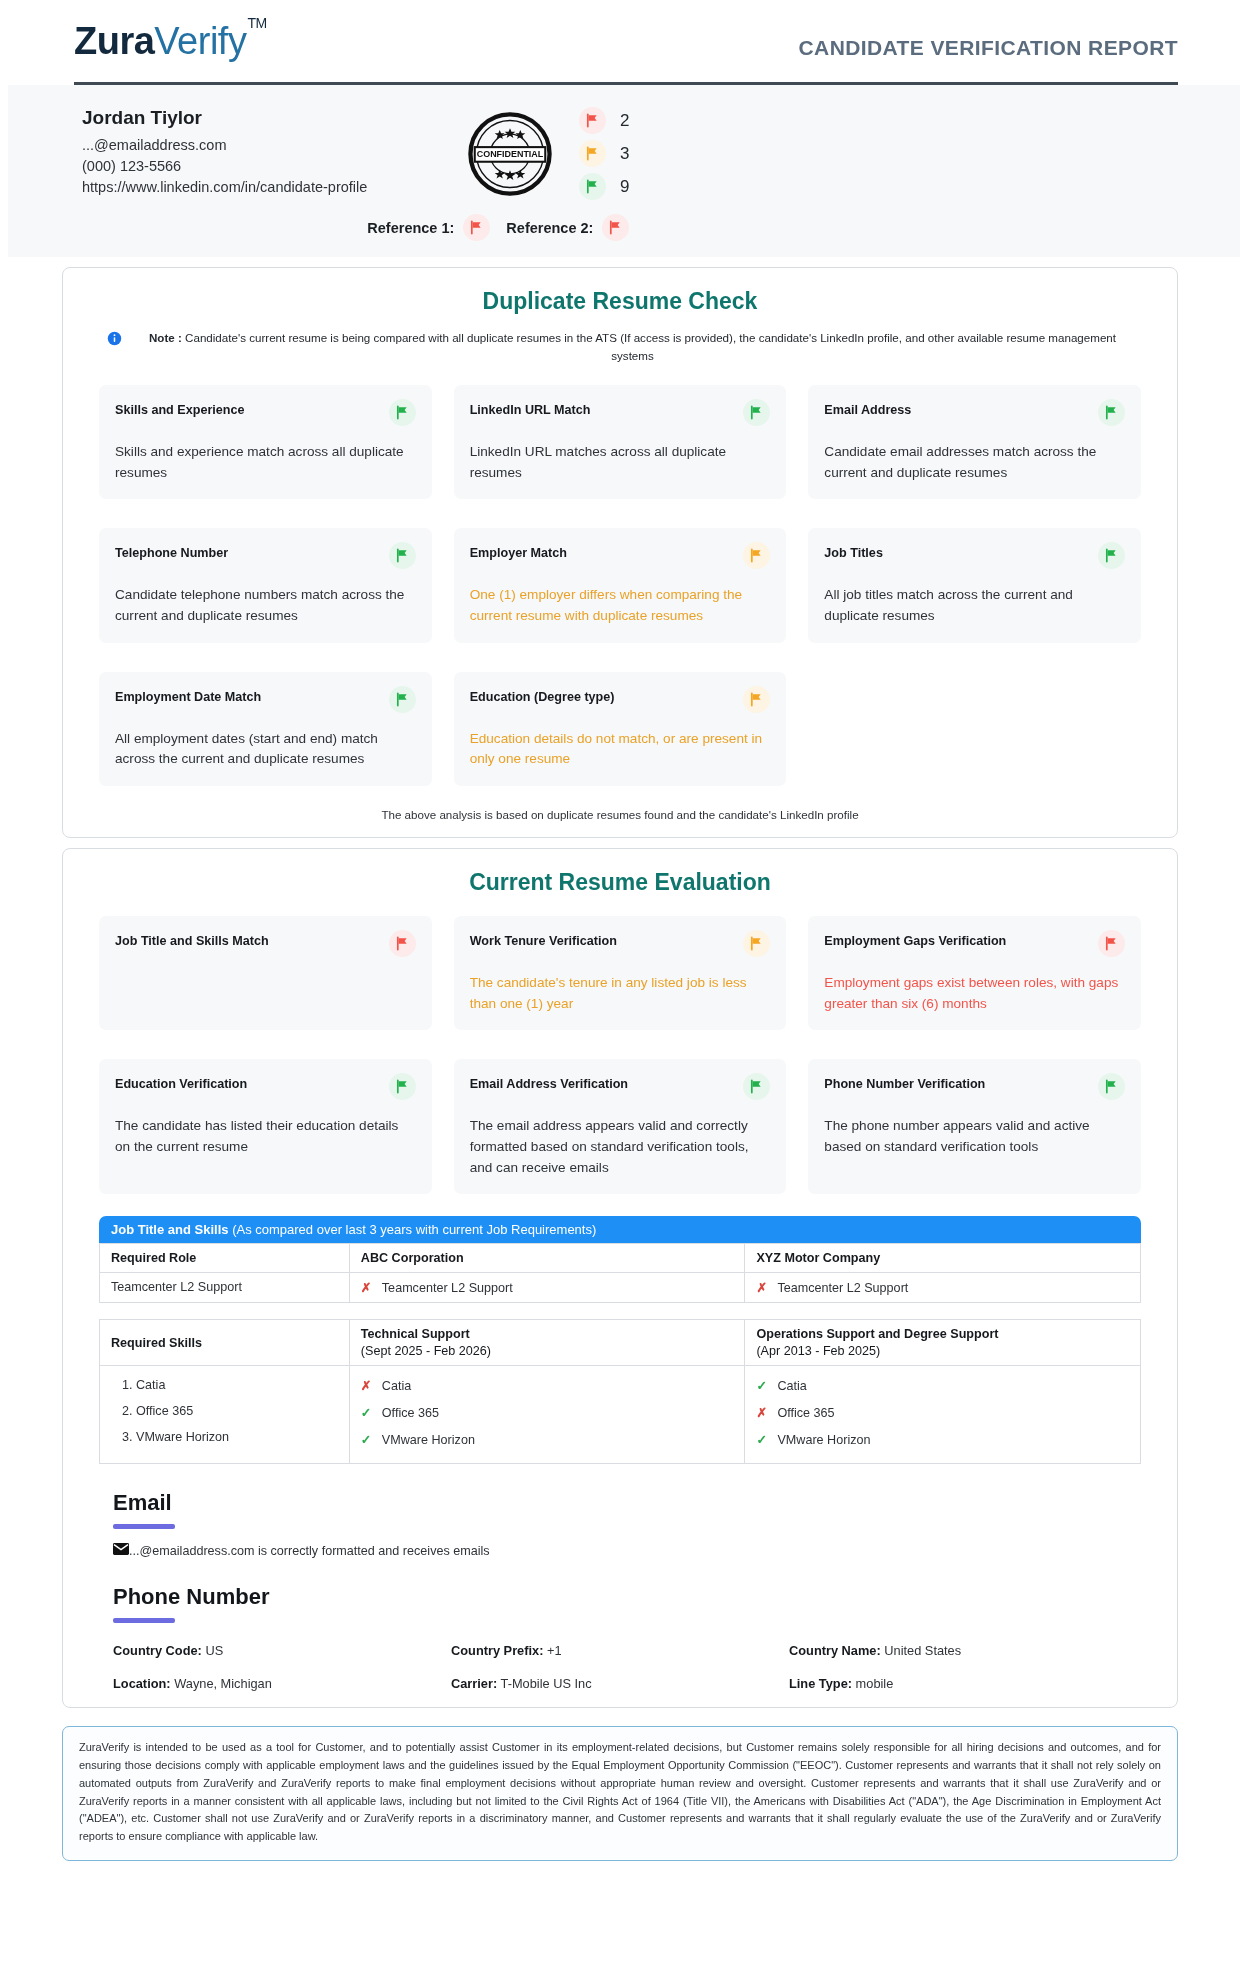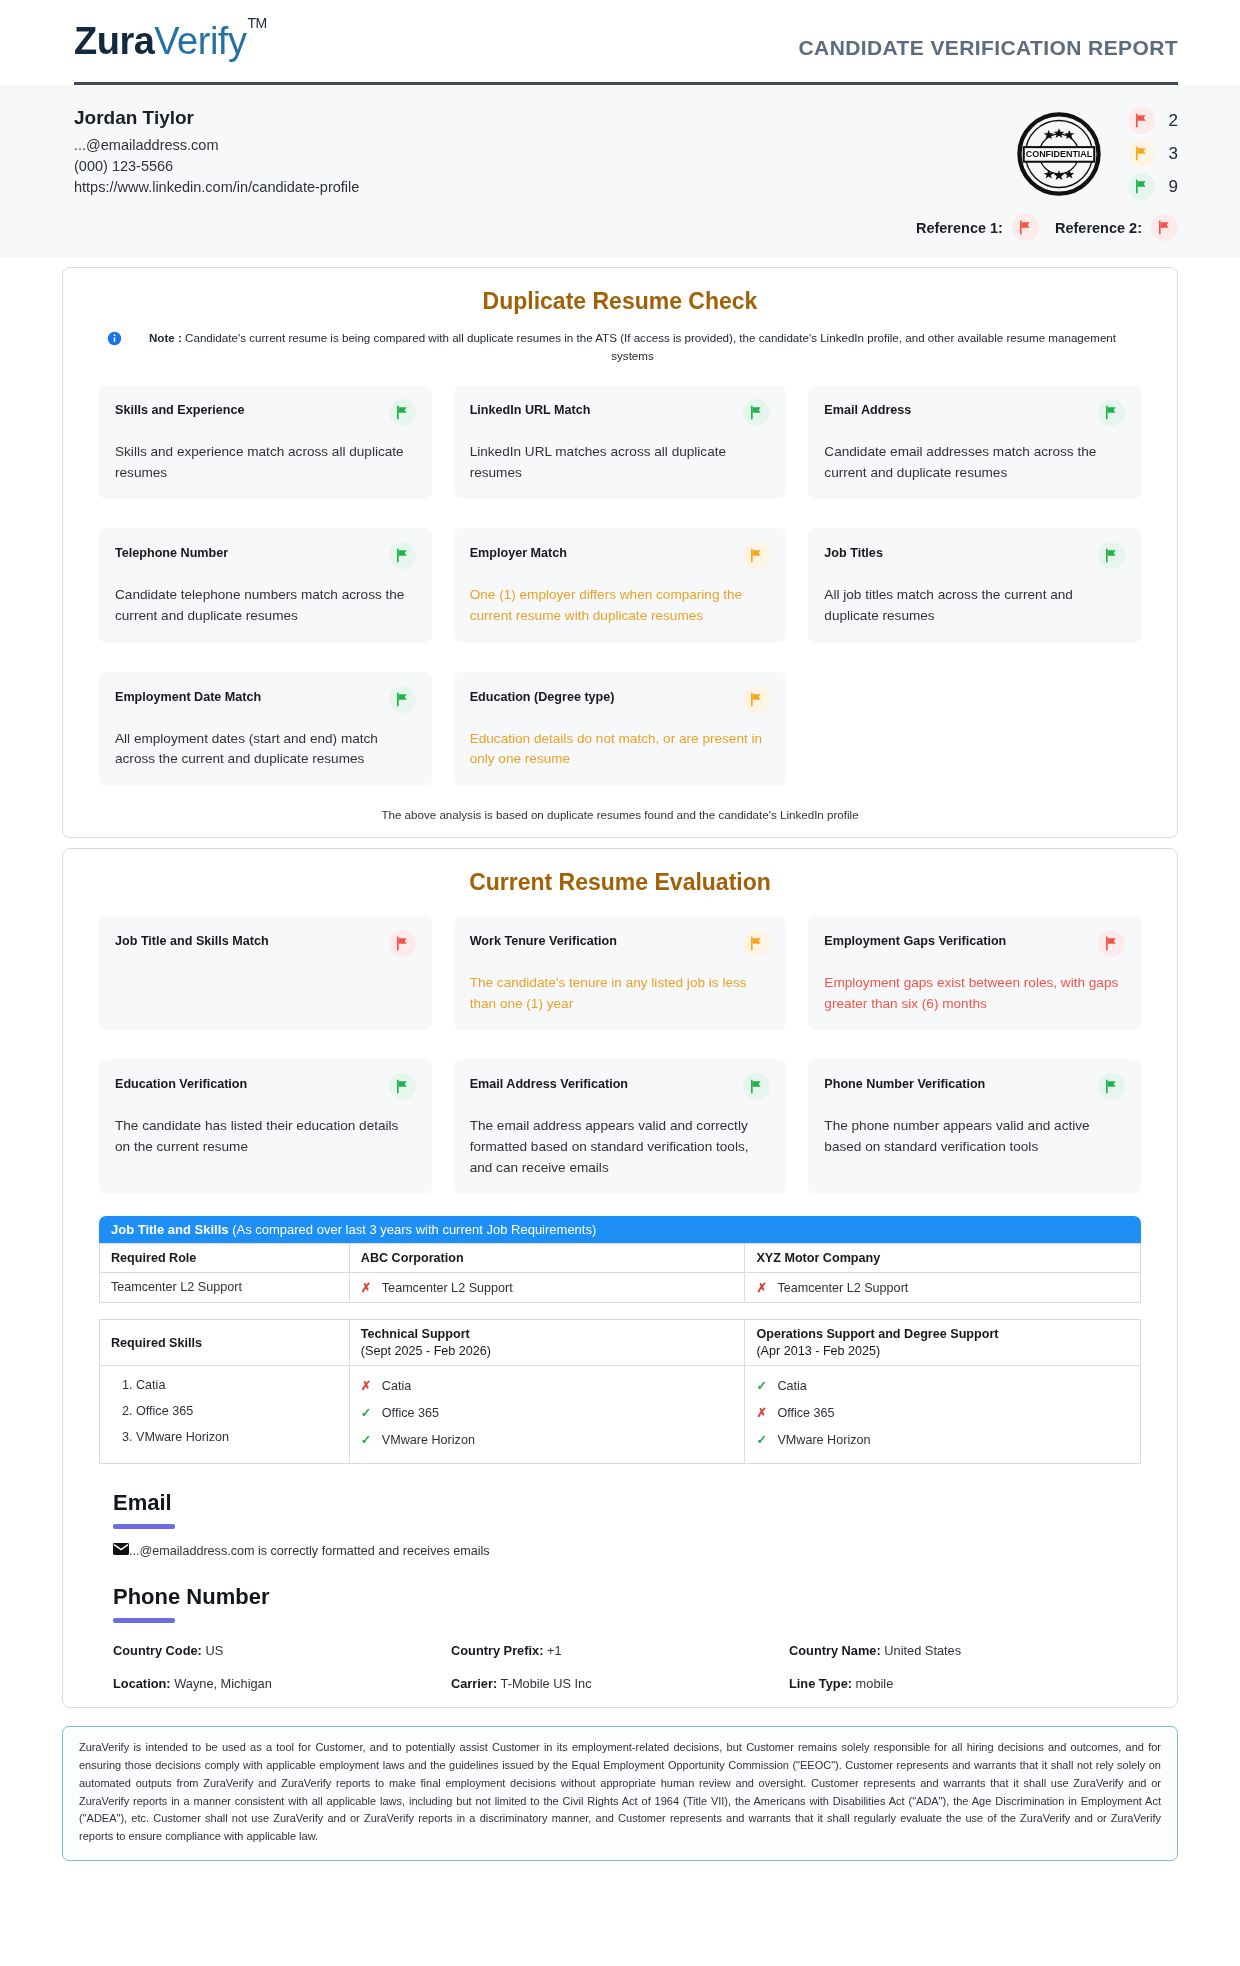--- a/index.html
+++ b/index.html
@@ -24,23 +24,24 @@
   .logo .verify { color: #2471a3; font-weight: 400; }
   .logo .tm { font-size: 14px; font-weight: 400; color: #13293d; vertical-align: super; position: relative; top: -12px; left: 1px; }
   .report-title {
     font-size: 21px; font-weight: 600; letter-spacing: .4px;
     color: #5a6c7d; padding-top: 22px;
   }
   .hr-dark { height: 3px; background: #3f4a54; margin: 8px 62px 0 74px; }
 
   
   .candidate-panel {
-    display: flex; justify-content: space-between; align-items: flex-start;
+    display: flex; align-items: flex-start;
     background: #f6f8fa;
     padding: 22px 62px 16px 74px;
+    margin-left: 8px;
   }
   .cand-name { font-size: 19px; font-weight: 700; color: #1b1f23; margin-bottom: 8px; }
   .cand-line { font-size: 14.5px; color: #2f3338; margin: 5px 0; }
   .cand-link { font-size: 14.5px; color: #2f3338; }
 
   .badge-area { display: flex; flex-direction: column; align-items: flex-end; }
   .badge-row { display: flex; align-items: center; gap: 26px; }
 
   .stamp { width: 86px; height: 86px; }
 
@@ -61,21 +62,21 @@
 
   
   .section {
     margin: 10px 62px 0 62px;
     border: 1px solid #d8dde2;
     border-radius: 8px;
     background: #ffffff;
     padding: 20px 26px 16px 26px;
   }
   .section-title {
-    text-align: center; font-size: 23px; font-weight: 700; color: #a16207;
+    text-align: center; font-size: 23px; font-weight: 700; color: #0f766e;
     margin-bottom: 14px;
   }
   .note-row { display: flex; align-items: flex-start; gap: 10px; padding: 0 18px; }
   .info-ic { flex: 0 0 auto; margin-top: 2px; }
   .note-text {
     font-size: 11.6px; color: #24292f; text-align: center; line-height: 1.55; flex: 1;
   }
   .note-text b { font-weight: 700; }
 
   .cards-grid {

